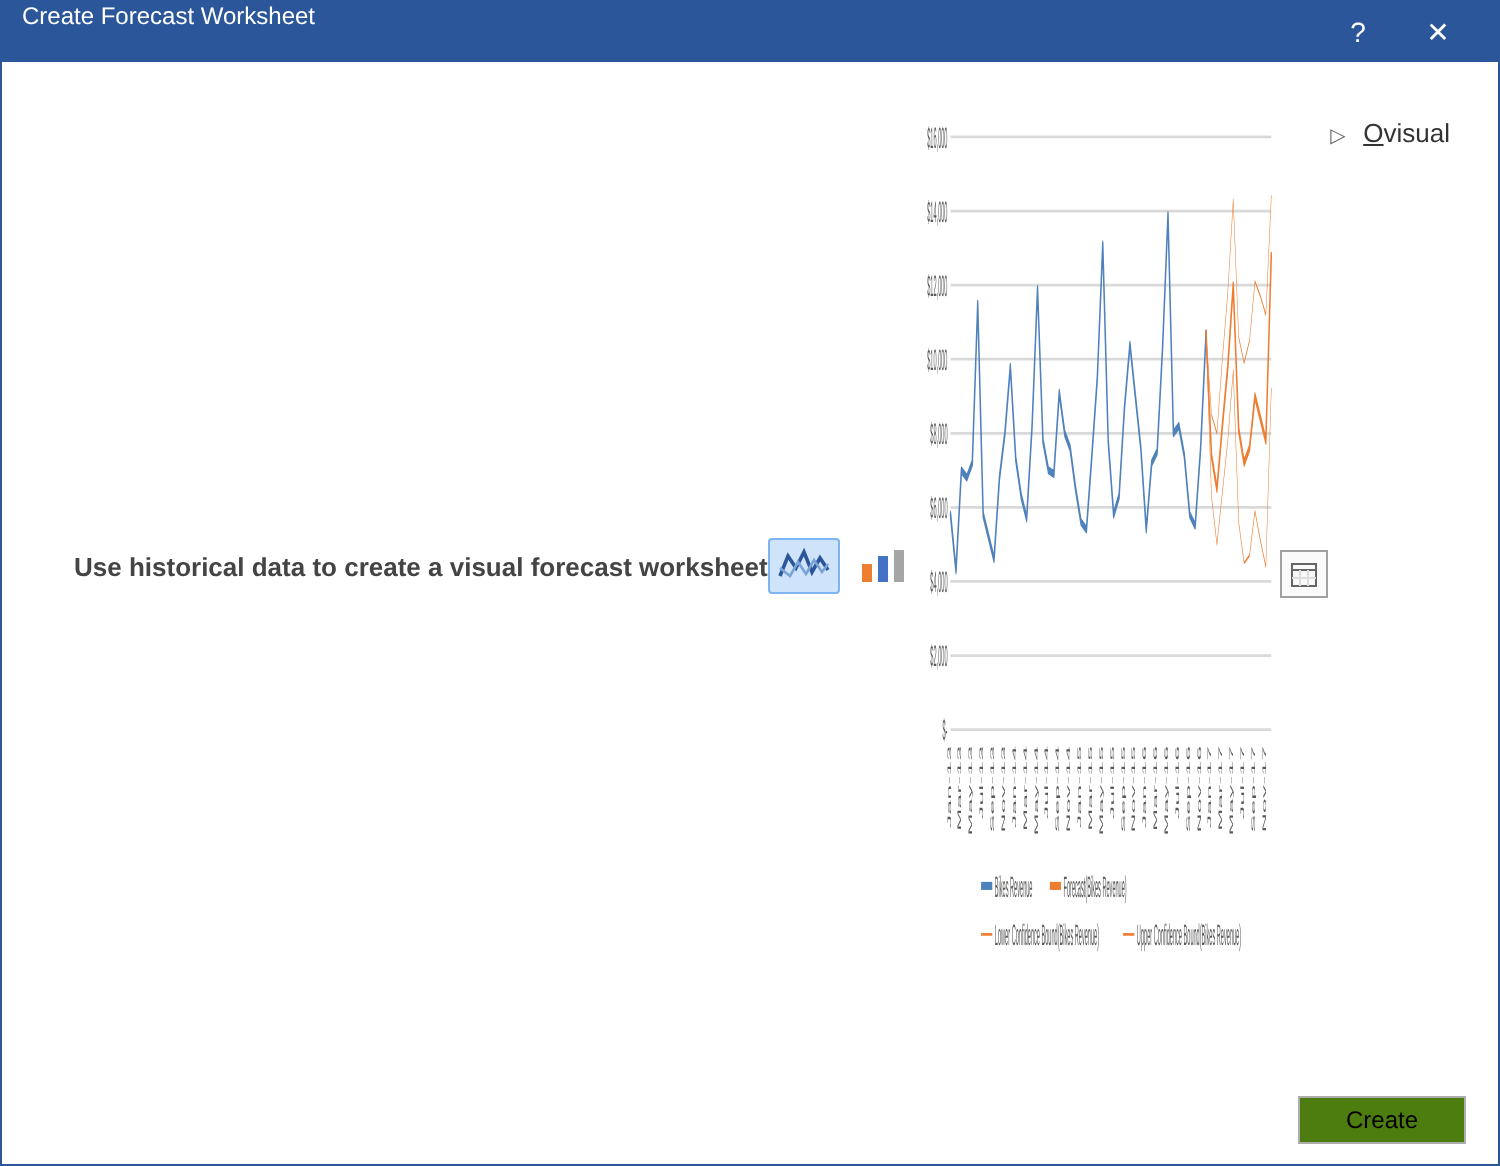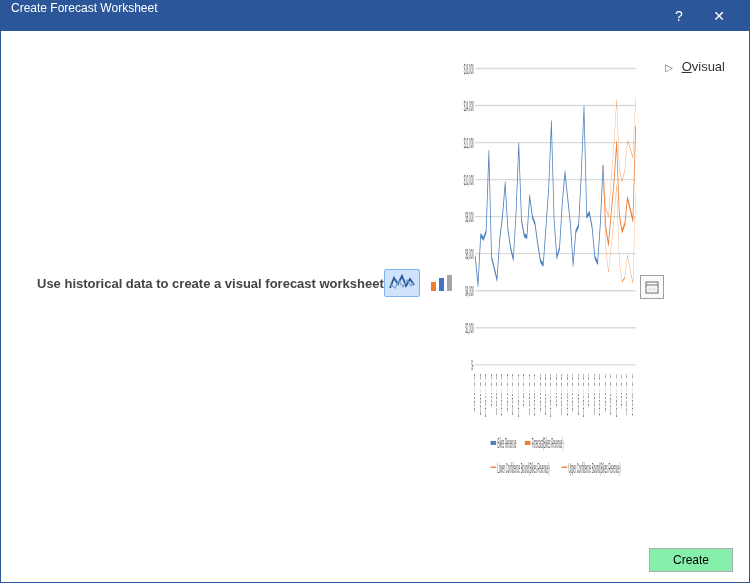--- a/index.html
+++ b/index.html
@@ -17,21 +17,21 @@
   .chart-wrap{flex:1;min-height:0;margin:4px 0 10px 0}
   .chart-wrap svg{width:100%;height:100%}
   .row{display:flex;align-items:center;margin:2px 0}
   .row .label{width:130px;padding-left:20px;font-size:13px;color:#333}
   .date-input{width:100px;height:20px;border:1px solid #a0a0a0;padding:0 4px;font-size:12px}
   .date-btn{width:22px;height:22px;border:1px solid #a0a0a0;margin-left:2px;display:flex;align-items:center;justify-content:center;cursor:pointer;background:#fafafa}
   .options-row{margin-top:8px;font-size:13px;color:#333}
   .options-row .tri{display:inline-block;width:10px;text-align:center;color:#666;font-size:10px}
   .options-row .u{text-decoration:underline}
   .footer{display:flex;justify-content:flex-end;gap:10px;padding:10px 16px;border-top:1px solid transparent}
-  .btn{min-width:84px;height:24px;border:1px solid #adadad;background:#86efac;font-size:12px;cursor:pointer}
+  .btn{min-width:84px;height:24px;border:1px solid #adadad;background:#4d7c0f;font-size:12px;cursor:pointer}
 </style>
 </head>
 <body>
 
 <div class="window">
 
   <div class="titlebar">
     <div class="title">Create Forecast Worksheet</div>
     <div class="tb-btn">?</div>
     <div class="tb-btn">✕</div>

